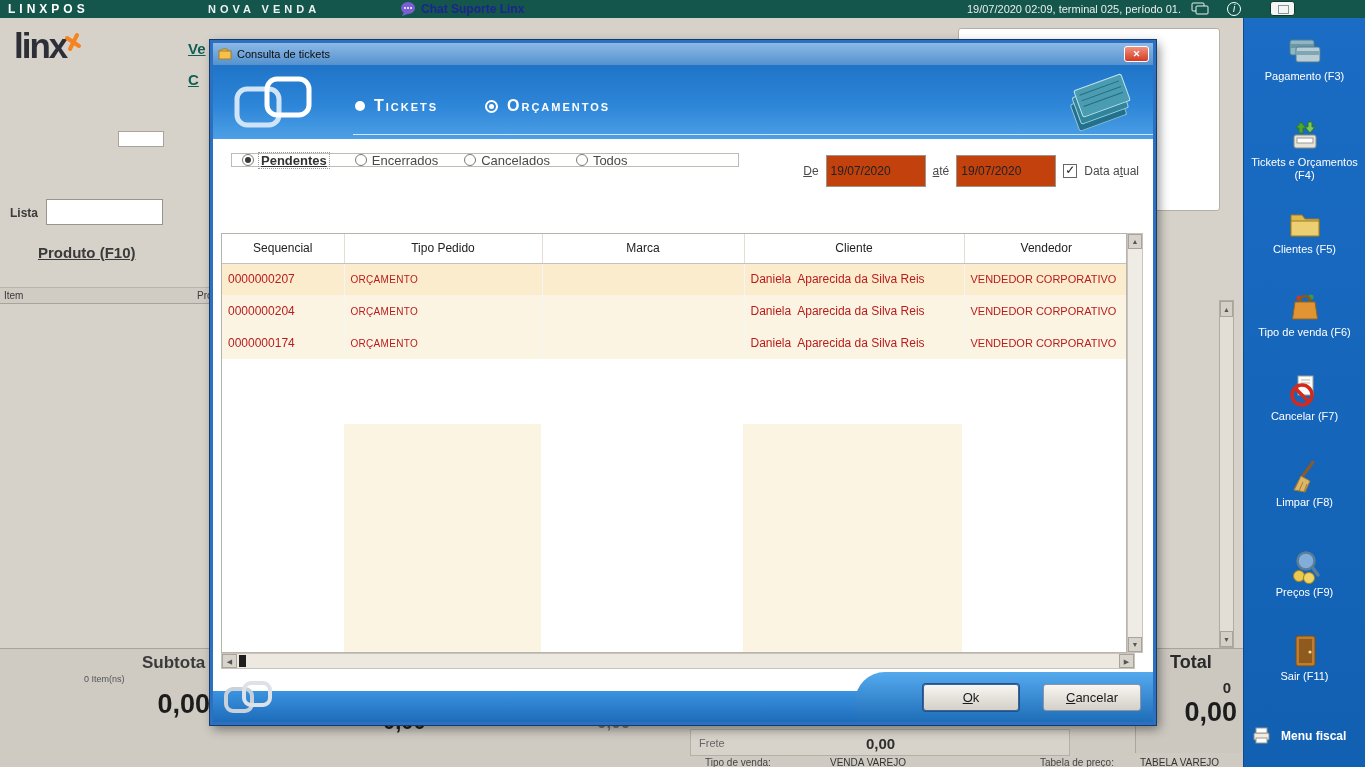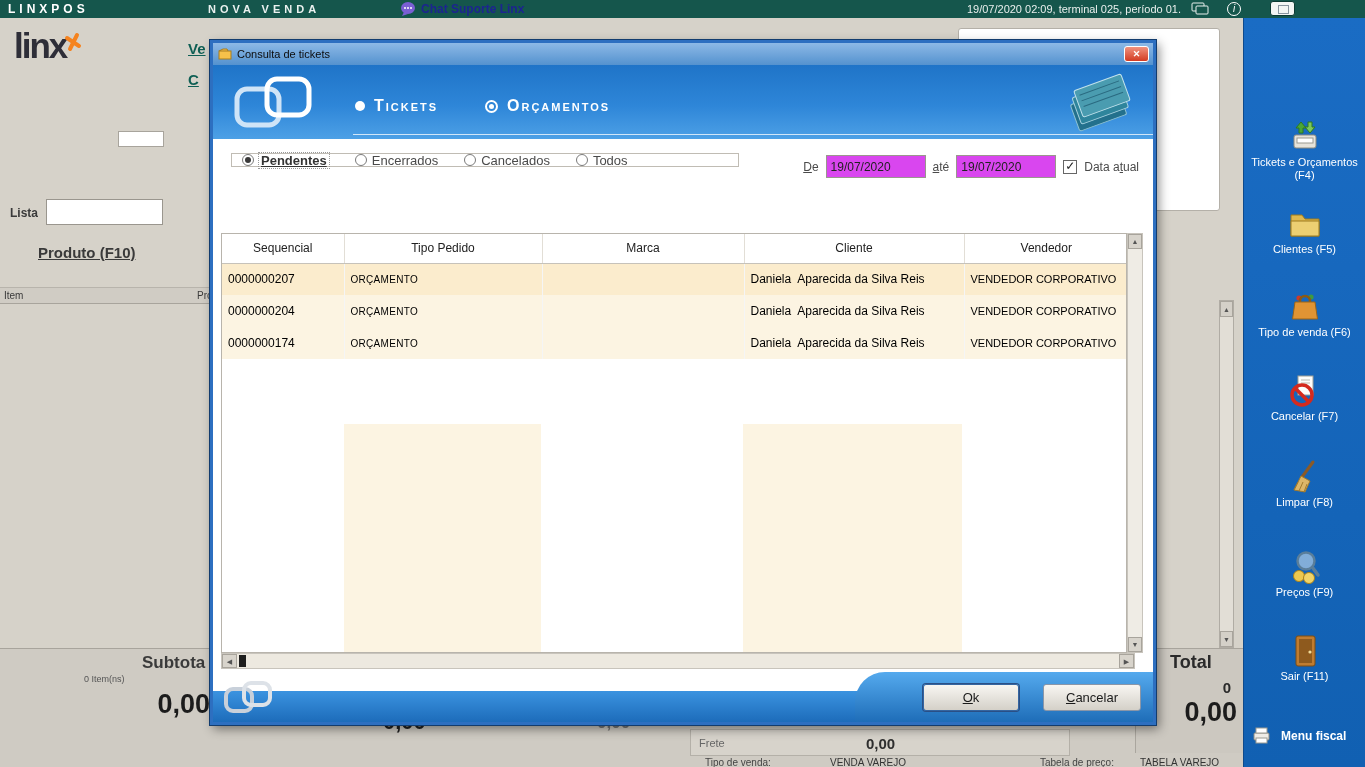--- a/index.html
+++ b/index.html
@@ -73,30 +73,30 @@
   .mode-label{font-weight:bold;font-size:16px;letter-spacing:2px;font-variant:small-caps;}
   .hdr-stack{position:absolute;right:16px;top:4px;}
 
   .filter-group{position:absolute;left:18px;top:110px;width:508px;height:14px;border:1px solid #c0bcb4;display:flex;align-items:center;gap:26px;padding:0 10px;background:#fff;}
   .filter-item{display:flex;align-items:center;gap:5px;font-size:13px;color:#4a4a4a;cursor:pointer;}
   .radio{width:12px;height:12px;border-radius:50%;background:#fff;border:1px solid #7a7a7a;position:relative;flex:none;}
   .filter-item.selected .radio::after{content:"";position:absolute;inset:2px;background:#3a3a3a;border-radius:50%;}
   .filter-item.selected .flabel{font-weight:bold;text-decoration:underline;outline:1px dotted #999;padding:0 2px;color:#333;}
 
   .date-row{position:absolute;top:112px;right:14px;display:flex;align-items:center;gap:7px;font-size:12px;color:#4a4a4a;}
-  .date-input{width:100px;height:23px;border:1px solid #9a968e;background:#d946ef;font-size:12px;padding:2px 4px;color:#222;font-family:"Liberation Sans",sans-serif;}
+  .date-input{width:100px;height:32px;border:1px solid #9a968e;background:#c2410c;font-size:12px;padding:2px 4px;color:#222;font-family:"Liberation Sans",sans-serif;}
   .checkbox{width:14px;height:14px;border:1px solid #666;background:#fff;position:relative;flex:none;cursor:pointer;}
   .checkbox .mark{position:absolute;left:1px;top:-2px;font-size:12px;color:#222;display:none;}
   .checkbox.checked .mark{display:block;}
 
   .table-wrap{position:absolute;left:8px;top:190px;width:906px;height:420px;border:1px solid #b8b4ac;background:#fff;overflow:hidden;}
   .tickets-table{border-collapse:collapse;width:100%;table-layout:fixed;}
   .tickets-table th{height:29px;font-size:12px;font-weight:normal;color:#222;background:#fff;border-bottom:1px solid #c6c2ba;border-right:1px solid #e2ded6;}
   .tickets-table th:last-child{border-right:none;}
-  .tickets-table td{height:32px;padding:0 6px;border-right:1px solid rgba(0,0,0,.04);white-space:pre;overflow:hidden;color:#000000;}
+  .tickets-table td{height:32px;padding:0 6px;border-right:1px solid rgba(0,0,0,.04);white-space:pre;overflow:hidden;color:#b91c1c;}
   .tickets-table tbody tr{background:#fcf4e2;}
   .tickets-table tbody tr.selected{background:#fbeccd;}
   .tickets-table td:nth-child(1){font-size:12px;}
   .tickets-table td:nth-child(2){font-size:10px;letter-spacing:.3px;}
   .tickets-table td:nth-child(4){font-size:12px;}
   .tickets-table td:nth-child(5){font-size:11px;}
   .filler{position:absolute;left:0;top:190px;bottom:0;width:100%;display:flex;}
   .filler div{height:100%;}
   .stripe{background:#fcf4e2;}
 
@@ -183,20 +183,31 @@
       <span class="brow" style="left:1140px;color:#333">TABELA VAREJO</span>
     </div>
     <div class="total-panel">
       <span class="total-label">Total</span>
       <span class="total-count">0</span>
       <span class="total-value">0,00</span>
     </div>
   </div>
 
   <div class="sidebar">
+    <div class="side-item" style="top:14px">
+      <div class="ic">
+          <svg width="38" height="36" viewBox="0 0 36 36">
+            <rect x="3" y="7" width="24" height="15" rx="2" fill="#8fb6c4" stroke="#537d8c"></rect>
+            <rect x="3" y="11" width="24" height="4" fill="#6b96a6"></rect>
+            <rect x="9" y="14" width="24" height="15" rx="2" fill="#b8cdd6" stroke="#537d8c"></rect>
+            <rect x="9" y="18" width="24" height="4" fill="#7fa6b4"></rect>
+          </svg>
+        </div>
+      <div class="lbl">Pagamento (F3)</div>
+    </div>
     <div class="side-item" style="top:100px">
       <div class="ic">
           <svg width="38" height="36" viewBox="0 0 36 36">
             <rect x="7" y="16" width="22" height="13" rx="2" fill="#e6e3da" stroke="#8a8a80"></rect>
             <rect x="10" y="19" width="16" height="5" fill="#fff" stroke="#9a9a90"></rect>
             <path d="M12 14 v-5 h-3 l5 -6 l5 6 h-3 v5 z" fill="#4aa636" stroke="#2e7a1e"></path>
             <path d="M25 3 v5 h3 l-5 6 l-5 -6 h3 v-5 z" fill="#7cc85a" stroke="#2e7a1e"></path>
           </svg>
         </div>
       <div class="lbl">Tickets e Orçamentos (F4)</div>

